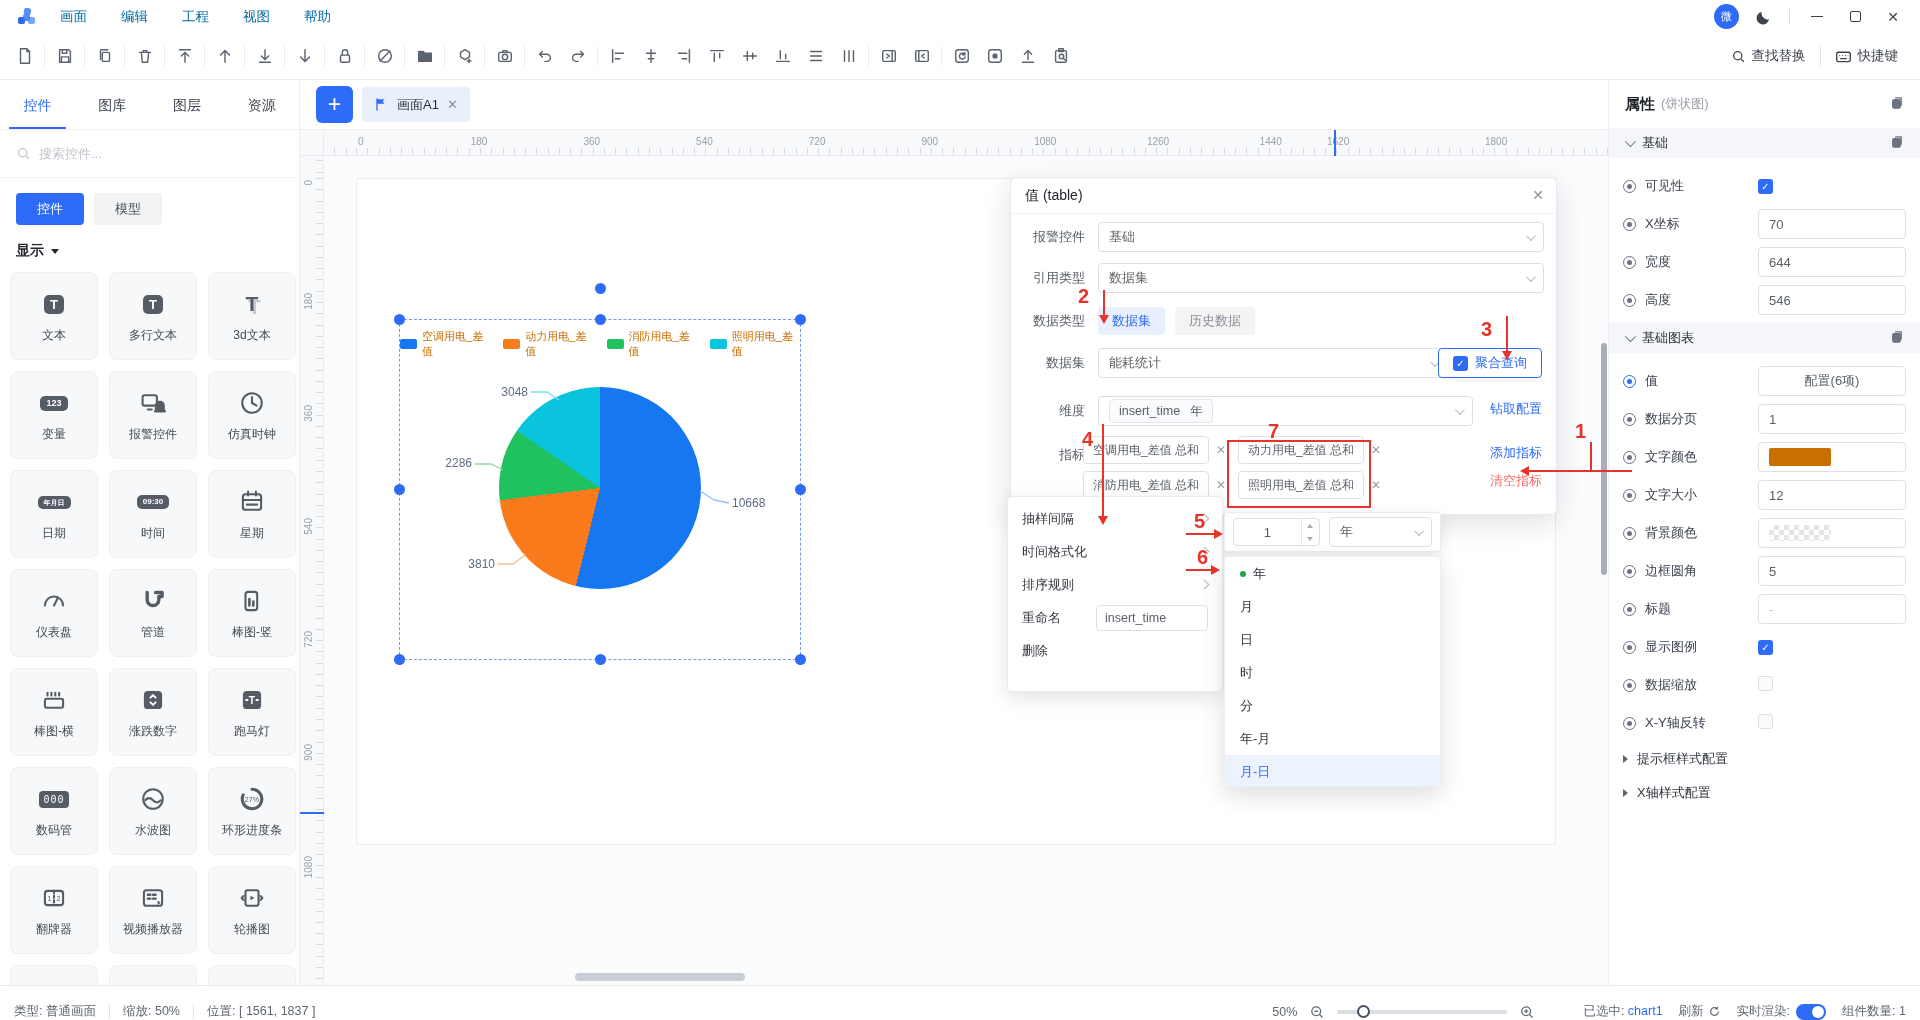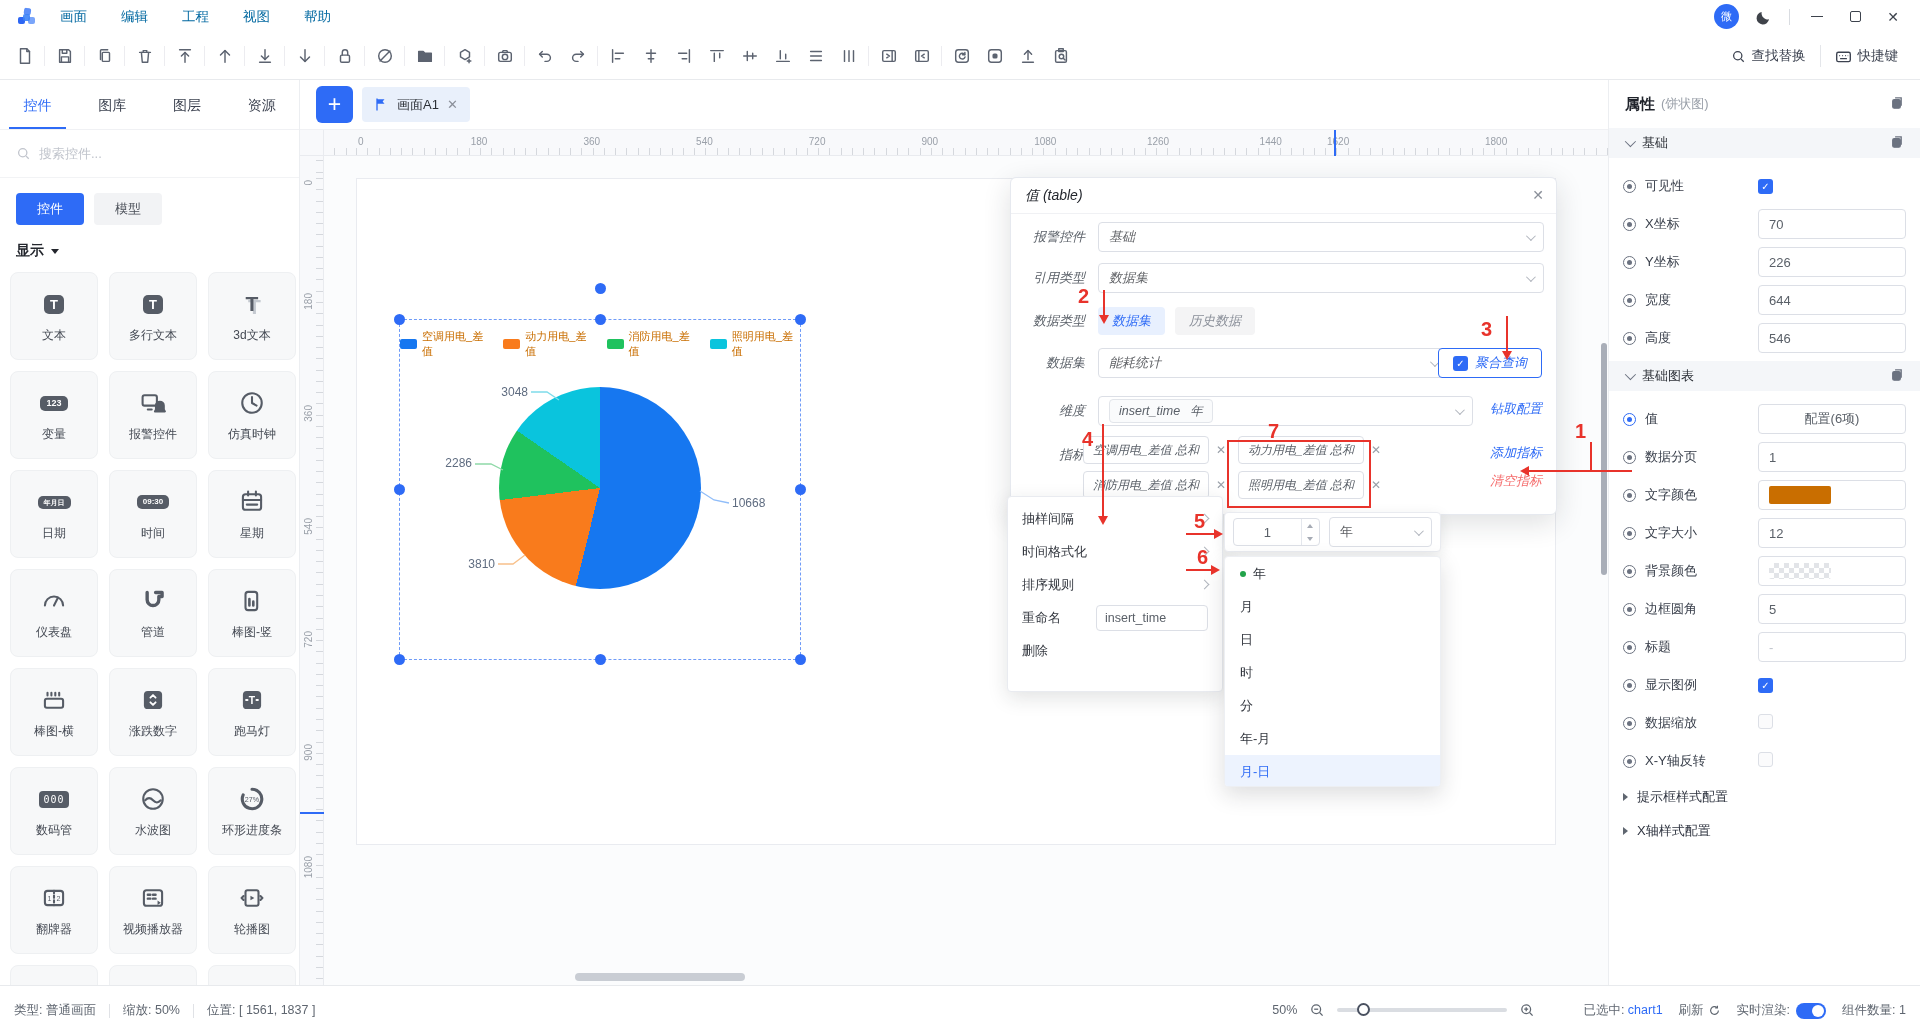--- a/index.html
+++ b/index.html
@@ -82,21 +82,21 @@
   .legend { position:absolute; left:0; right:0; top:9px; display:flex; justify-content:center; gap:13px; }
   .lg-item { display:flex; align-items:center; gap:5px; }
   .lg-sw { width:18px; height:10px; border-radius:2px; display:inline-block; }
   .lg-tx { font-size:11px; color:#c96e00; }
   .pie { position:absolute; left:99px; top:67px; width:202px; height:202px; border-radius:50%; }
   .pie-label { position:absolute; font-size:12px; color:#5f6c80; }
   .chart-leads { position:absolute; inset:0; pointer-events:none; }
 
   
   .dialog { position:absolute; left:1010px; top:177px; width:547px; height:338px; background:#fff; border:1px solid #e6e9ef;
-            border-radius:6px; box-shadow:0 8px 28px rgba(31,35,41,.14); z-index:30;font-style:italic; }
+            border-radius:6px; box-shadow:0 8px 28px rgba(31,35,41,.14); z-index:30; }
   .dlg-title { height:36px; border-bottom:1px solid #f0f1f4; display:flex; align-items:center; padding:0 14px; font-size:14px; color:#23262d; }
   .dlg-close { position:absolute; right:12px; top:9px; color:#8a8f99; font-size:14px; }
   .dlg-row { position:absolute; left:12px; right:12px; height:30px; display:flex; align-items:center; }
   .dlg-lab { width:62px; text-align:right; margin-right:13px; color:#5a6068; font-size:13px; flex:none; }
   .sel { height:30px; border:1px solid #dcdfe6; border-radius:4px; background:#fff; display:flex; align-items:center;
          padding:0 10px; color:#606266; font-size:13px; position:relative; }
   .sel .chev { position:absolute; right:10px; }
   .chev { width:7px; height:7px; border-right:1.5px solid #b0b5bd; border-bottom:1.5px solid #b0b5bd; transform:rotate(45deg) translateY(-2px); display:inline-block; }
   .seg-btn { height:28px; padding:0 14px; border-radius:4px; display:flex; align-items:center; font-size:13px; margin-right:10px; }
   .seg-btn.active { background:#e8f0fe; color:#2e6bf6; }
@@ -162,21 +162,21 @@
   .alpha-swatch { width:62px; height:16px; border-radius:2px; opacity:.75;
       background:conic-gradient(#d9dce1 25%,#fff 0 50%,#d9dce1 0 75%,#fff 0) 0 0/10px 10px; }
   .collapse-row { height:34px; display:flex; align-items:center; gap:9px; font-size:13px; color:#2f3440; }
   .tri-r { width:0; height:0; border-left:5px solid #5f6670; border-top:4px solid transparent; border-bottom:4px solid transparent; }
   .tri-d { width:0; height:0; border-top:5px solid #23262d; border-left:4px solid transparent; border-right:4px solid transparent; }
   .chev-open { width:8px; height:8px; border-right:1.5px solid #6b7280; border-bottom:1.5px solid #6b7280; transform:rotate(45deg) translateY(-2px); }
   .vscroll-thumb { position:absolute; left:1601px; top:343px; width:6px; height:232px; background:#a9aeb8; border-radius:3px; z-index:8; }
 
   
   .statusbar { position:absolute; left:0; right:0; bottom:0; height:35px; border-top:1px solid #e8eaed; background:#fff;
-               display:flex; align-items:flex-start; padding:16px 14px; font-size:12.5px; color:#5f6670; z-index:50; }
+               display:flex; align-items:flex-end; padding:0 14px; font-size:12.5px; color:#5f6670; z-index:50; }
   .sb-left { display:flex; align-items:center; gap:13px; }
   .sb-sep { width:1px; height:14px; background:#e0e2e6; }
   .sb-zoom { margin-left:auto; display:flex; align-items:center; gap:12px; }
   .slider-track { width:170px; height:4px; border-radius:2px; background:#dadde2; position:relative; }
   .slider-thumb { position:absolute; left:20px; top:-5px; width:13px; height:13px; border-radius:50%; background:#fff; border:2px solid #4a5160; }
   .sb-right { display:flex; align-items:center; gap:16px; margin-left:48px; }
   .blue-text { color:#2e6bf6; }
   .toggle { width:30px; height:16px; border-radius:8px; background:#2e6bf6; position:relative; display:inline-block; }
   .toggle::after { content:''; position:absolute; right:2px; top:2px; width:12px; height:12px; border-radius:50%; background:#fff; }
 
@@ -757,27 +757,20 @@
             <div class="rp-row">
               <span class="tgt"></span>
               <span class="rp-lab">可见性</span>
               <span class="rp-ctl"><span class="cb on">✓</span></span>
             </div>
             <div class="rp-row">
               <span class="tgt"></span>
               <span class="rp-lab">X坐标</span>
               <span class="rp-ctl">
                 <span class="rp-input">70</span>
-              </span>
-            </div>
-            <div class="rp-row">
-              <span class="tgt"></span>
-              <span class="rp-lab">Y坐标</span>
-              <span class="rp-ctl">
-                <span class="rp-input">226</span>
               </span>
             </div>
             <div class="rp-row">
               <span class="tgt"></span>
               <span class="rp-lab">宽度</span>
               <span class="rp-ctl">
                 <span class="rp-input">644</span>
               </span>
             </div>
             <div class="rp-row">

